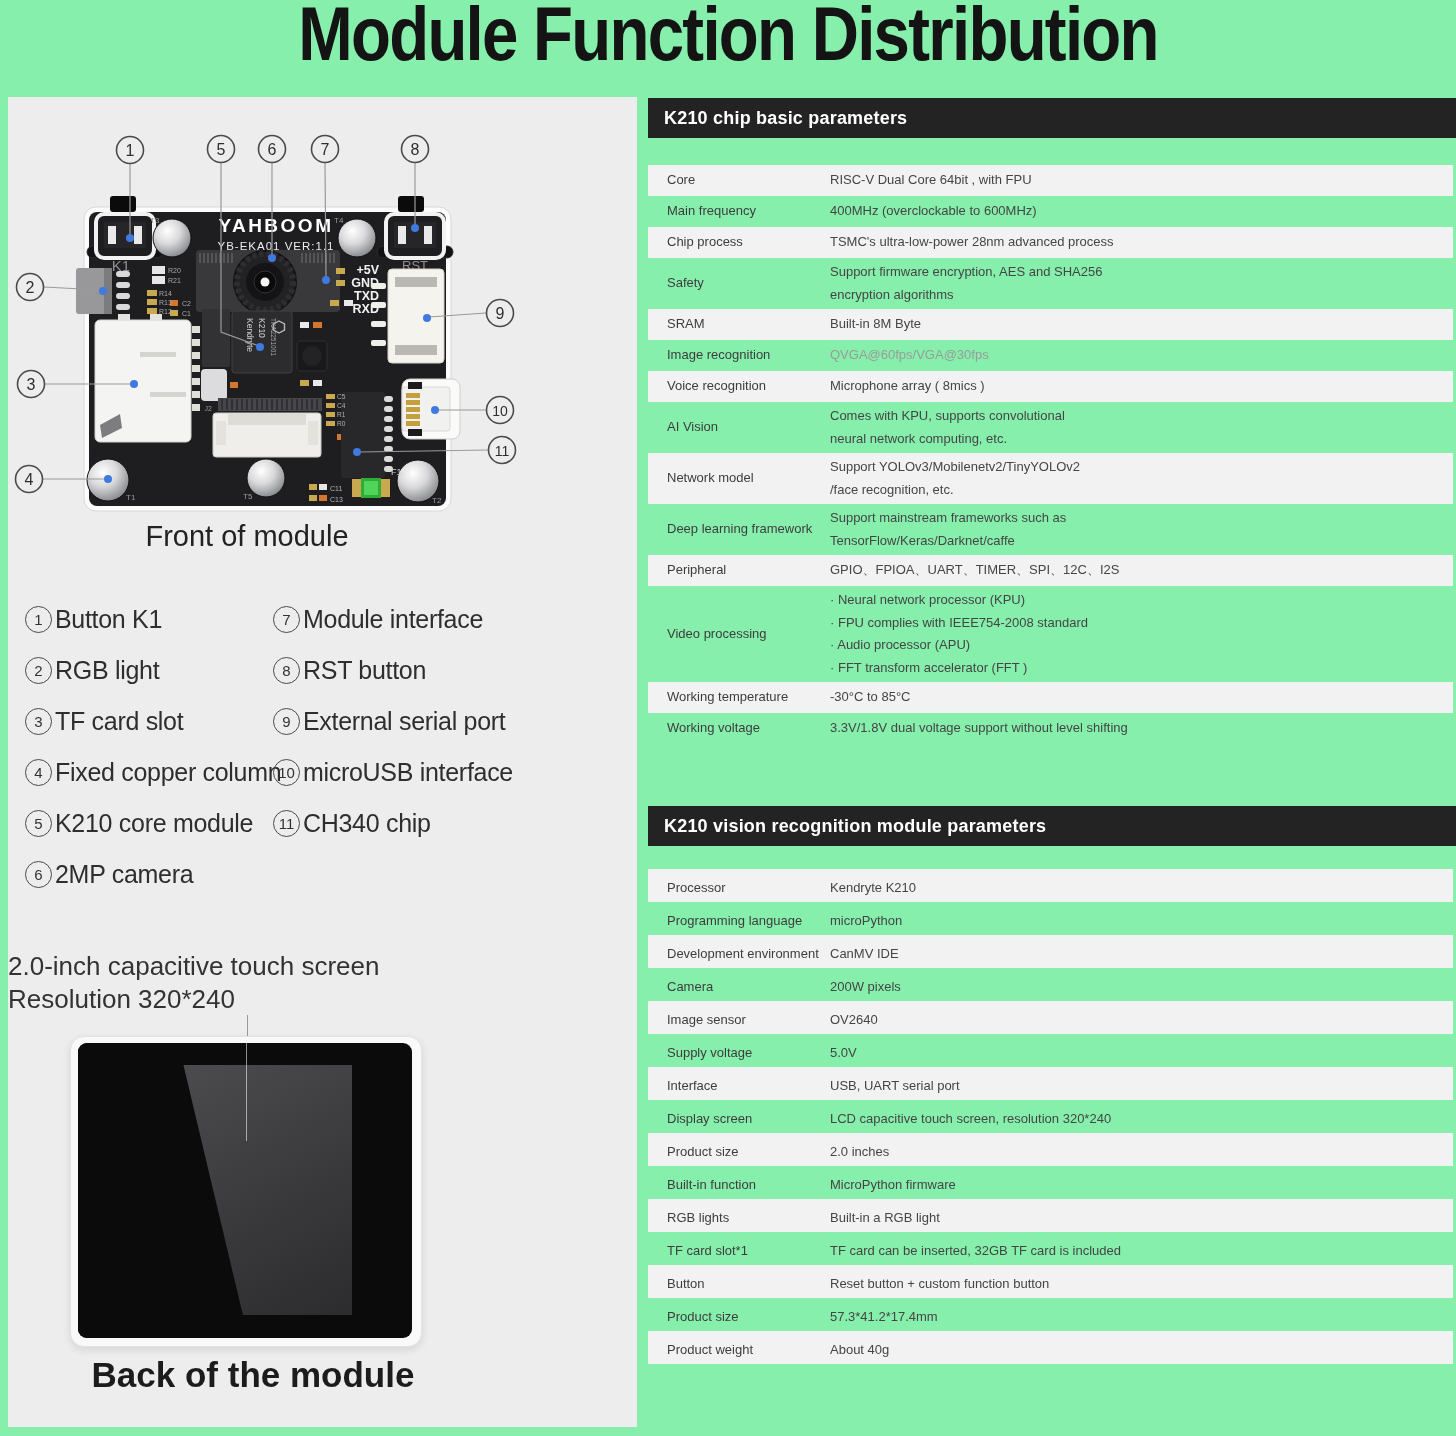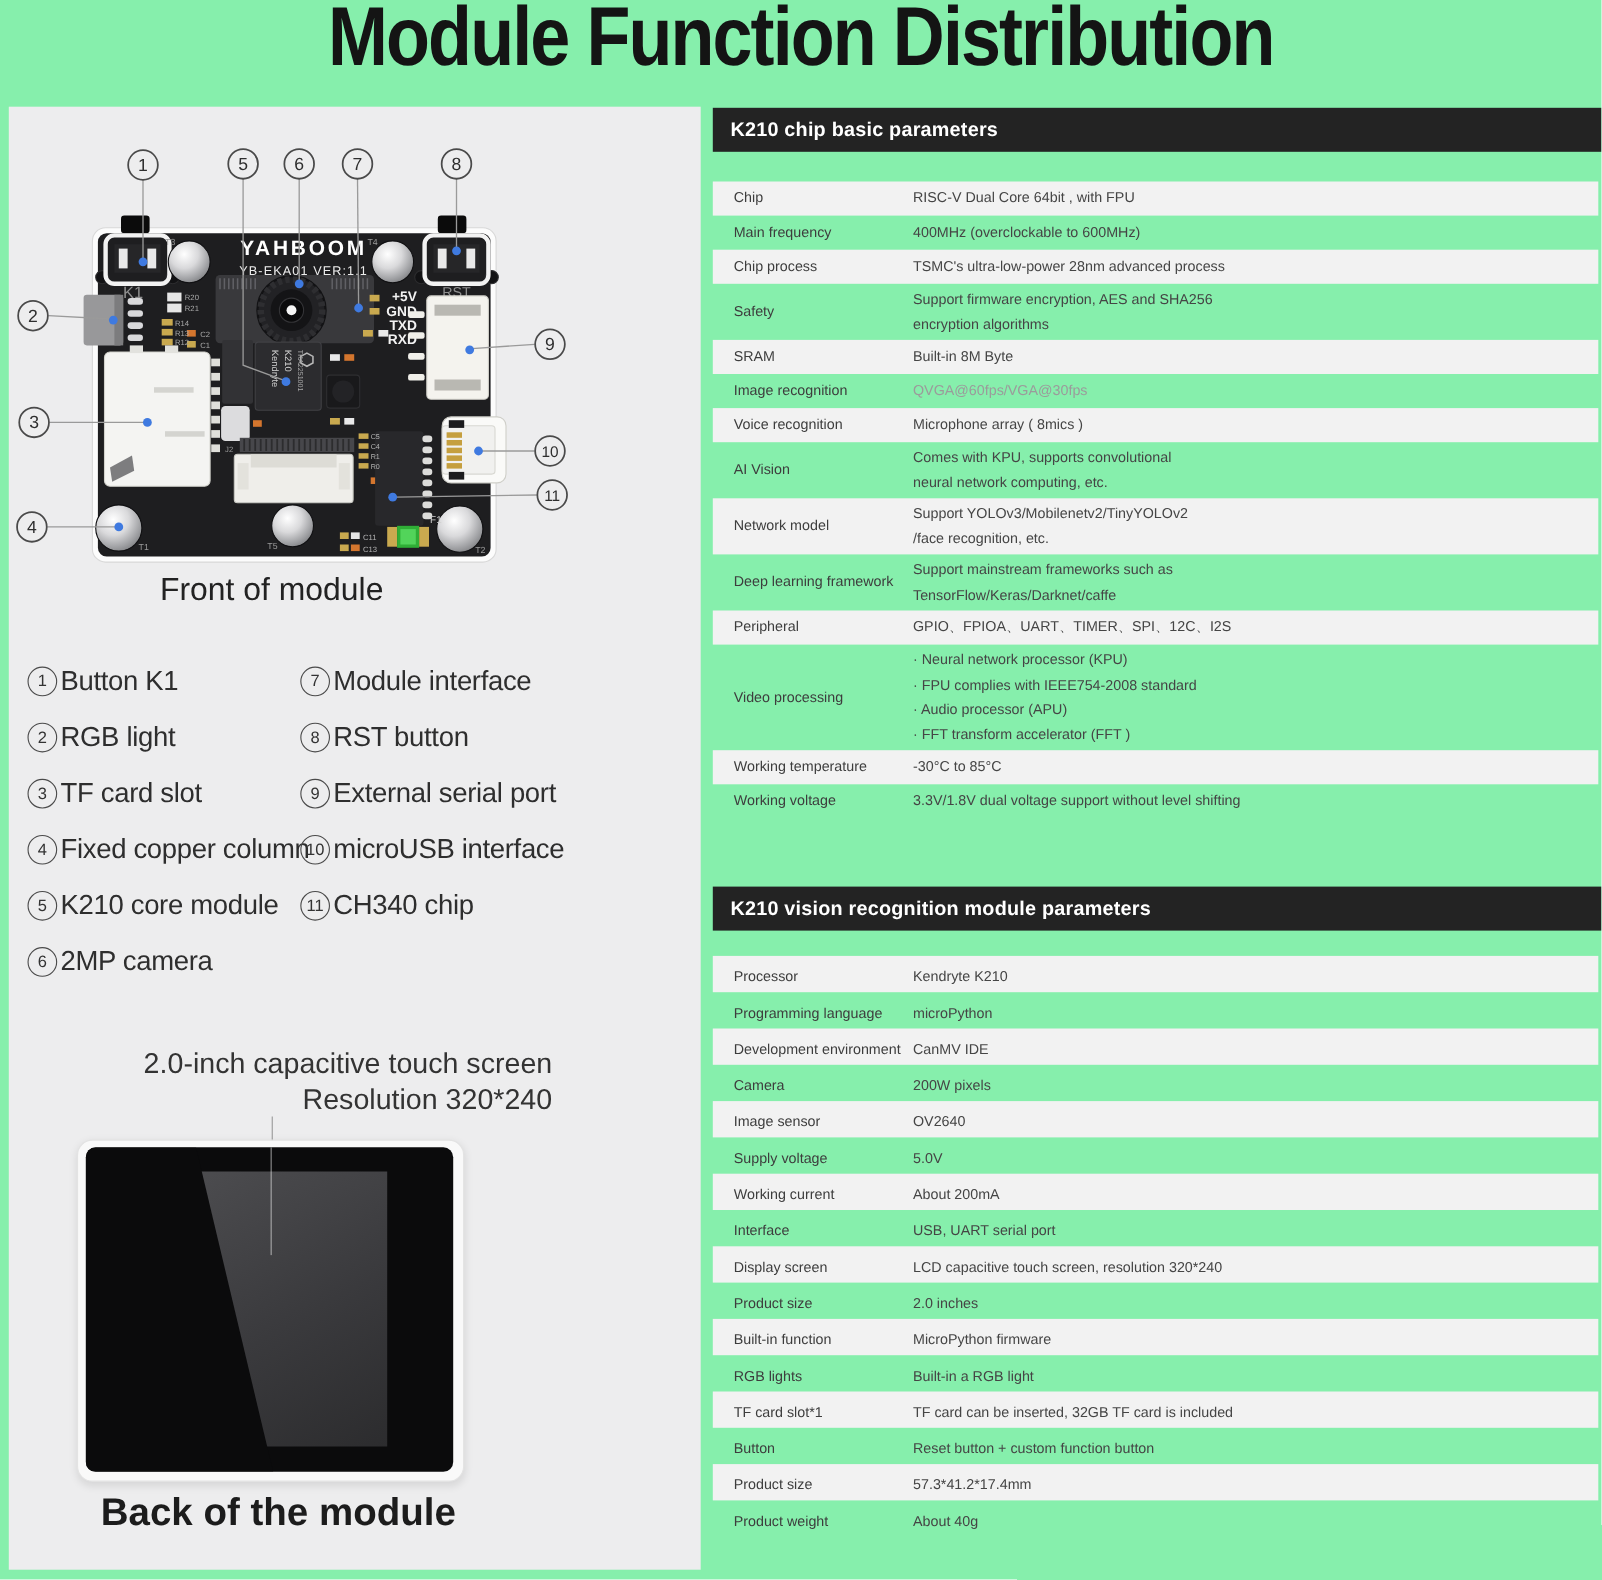--- a/index.html
+++ b/index.html
@@ -16,21 +16,21 @@
                  font-size:29px;font-weight:500;color:#222;}
   .legend{position:absolute;left:0;top:497px;width:629px;}
   .legend .col{position:absolute;top:0;}
   .legend .col1{left:17px;}
   .legend .col2{left:265px;}
   .li{height:51px;display:flex;align-items:center;white-space:nowrap;}
   .circ{display:inline-flex;width:25px;height:25px;border:1.5px solid #4a4a4a;border-radius:50%;
         align-items:center;justify-content:center;font-size:15px;color:#333;flex:0 0 auto;
         margin-right:3px;background:transparent;}
   .lt{font-size:25px;color:#2e2e2e;letter-spacing:-.3px;}
-  .back-text{position:absolute;left:0;top:853px;width:494px;text-align:right;
+  .back-text{position:absolute;left:0;top:853px;width:494px;text-align:left;
              font-size:26px;line-height:33px;color:#333;}
   .pointer-line{position:absolute;left:239px;top:918px;width:1px;height:26px;background:#9a9a9a;}
   .screen-frame{position:absolute;left:62px;top:939px;width:350px;height:309px;background:#f9f9f9;
                 border:1px solid #e3e3e3;border-radius:14px;box-shadow:0 3px 8px rgba(0,0,0,.10);}
   .screen-panel{position:absolute;left:7px;top:6px;width:334px;height:295px;background:#0b0b0c;
                 border-radius:9px;overflow:hidden;}
   .screen-display{position:absolute;left:82px;top:22px;width:192px;height:250px;
                   background:linear-gradient(150deg,#4d4d50 0%,#3a3a3d 55%,#2c2c2e 100%);}
   .screen-reflection{position:absolute;left:0;top:0;width:100%;height:100%;background:#0b0b0c;
                   clip-path:polygon(0 0,30% 0,51% 100%,0 100%);}
@@ -409,21 +409,21 @@
         <div class="screen-pointer"></div>
       </div>
     </div>
     <div class="back-caption">Back of the module</div>
   </div>
 
   <div class="right-panel">
     <div class="tbl-header">K210 chip basic parameters</div>
     <div class="rows t1">
       <div class="row">
-          <div class="rl">Chip</div>
+          <div class="rl">Core</div>
           <div class="rv">RISC-V Dual Core 64bit , with FPU</div>
         </div>
       <div class="row">
           <div class="rl">Main frequency</div>
           <div class="rv">400MHz (overclockable to 600MHz)</div>
         </div>
       <div class="row">
           <div class="rl">Chip process</div>
           <div class="rv">TSMC's ultra-low-power 28nm advanced process</div>
         </div>
@@ -500,24 +500,20 @@
         </div>
       <div class="row">
           <div class="rl">Image sensor</div>
           <div class="rv">OV2640</div>
         </div>
       <div class="row">
           <div class="rl">Supply voltage</div>
           <div class="rv">5.0V</div>
         </div>
       <div class="row">
-          <div class="rl">Working current</div>
-          <div class="rv">About 200mA</div>
-        </div>
-      <div class="row">
           <div class="rl">Interface</div>
           <div class="rv">USB, UART serial port</div>
         </div>
       <div class="row">
           <div class="rl">Display screen</div>
           <div class="rv">LCD capacitive touch screen, resolution 320*240</div>
         </div>
       <div class="row">
           <div class="rl">Product size</div>
           <div class="rv">2.0 inches</div>

